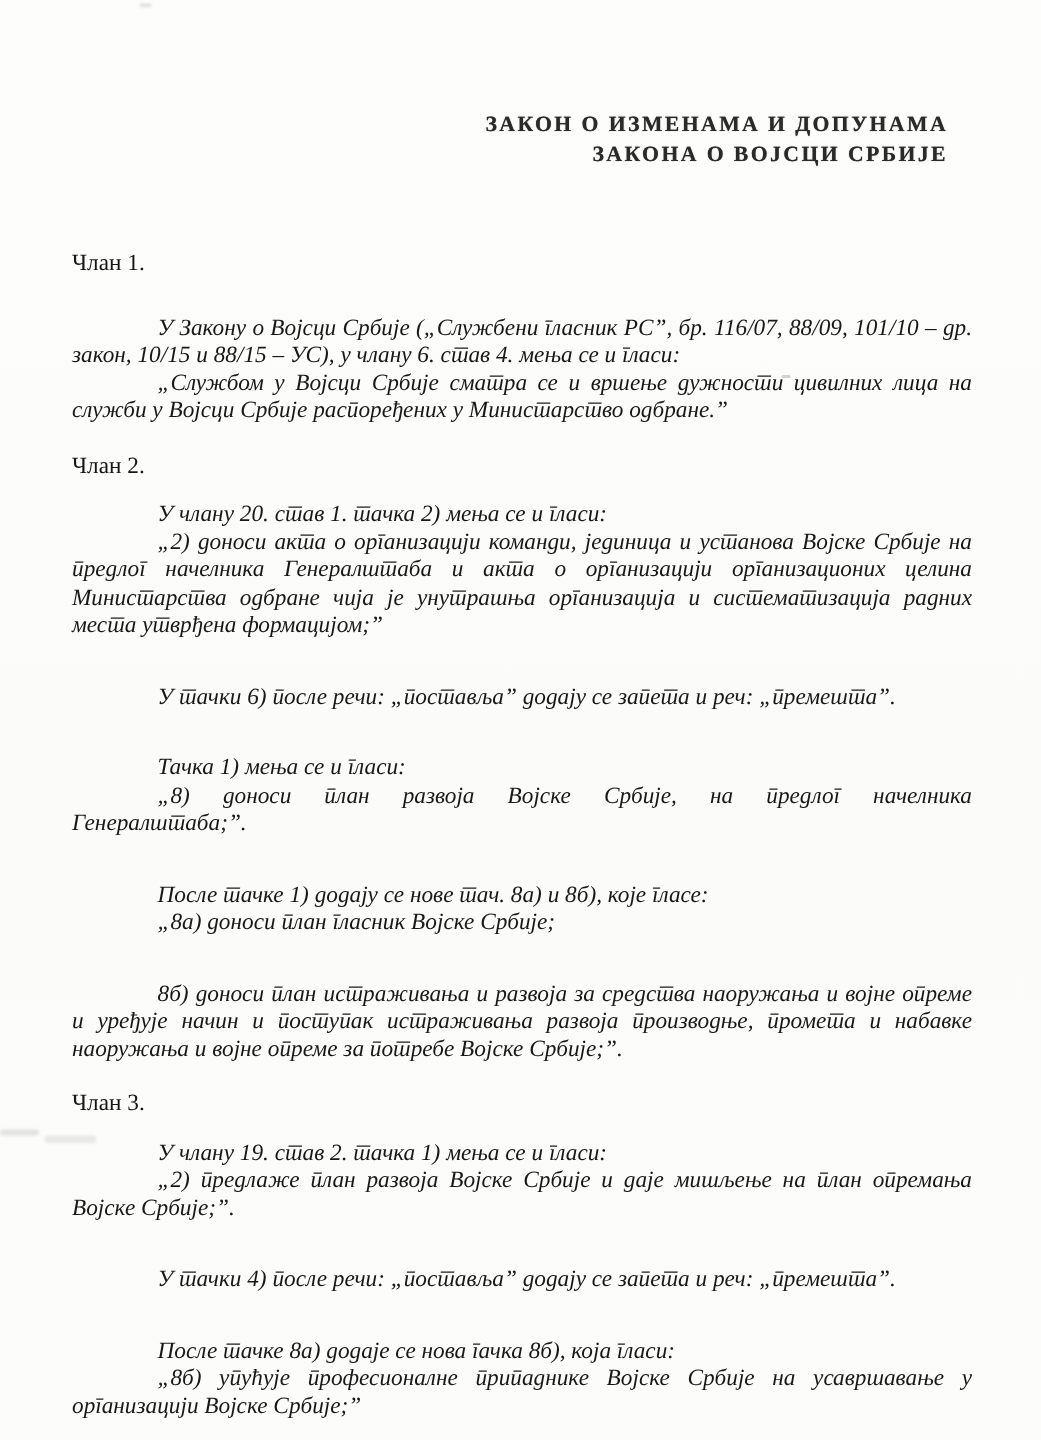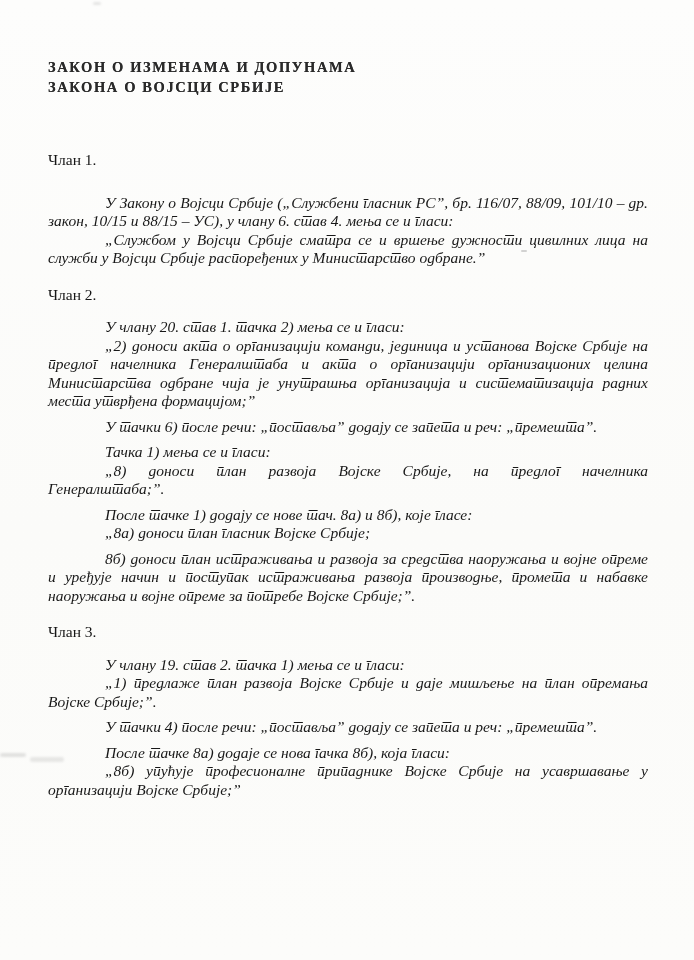--- a/index.html
+++ b/index.html
@@ -14,23 +14,23 @@
     margin: 0 auto;
     background: linear-gradient(180deg, #fdfdfc 0%, #fbfbf9 55%, #fcfcfa 100%);
     overflow: hidden;
     font-family: "Liberation Serif", "DejaVu Serif", serif;
     color: #1b1b1b;
   }
   .content {
     padding: 0 46px 0 48px;
   }
   .doc-title {
-    margin: 0;
+    margin: 16px;
     padding-top: 57px;
-    text-align: left;
+    text-align: right;
     font-size: 14.5px;
     font-weight: bold;
     line-height: 20px;
     letter-spacing: 1.6px;
     color: #2a2a2a;
     filter: blur(0.35px);
     text-shadow: 0 0 0.6px rgba(45,45,45,0.85);
   }
   .article-heading {
     margin: 18px 0 14px 0;
@@ -46,21 +46,21 @@
   p.body-par {
     margin: 0;
     font-size: 15.5px;
     line-height: 18.5px;
     text-align: justify;
     text-indent: 57px;
     color: #181818;
     font-style: italic;
   }
   p.gap {
-    margin-top: 7px;
+    margin-top: 29px;
   }
   p.spread {
     word-spacing: 6px;
   }
   
   .artifact {
     position: absolute;
     background: #9f9f9f;
     border-radius: 2px;
     pointer-events: none;
@@ -95,19 +95,19 @@
     <p class="body-par">„2) доноси акта о организацији команди, јединица и установа Војске Србије на предлог начелника Генералштаба и акта о организацији организационих целина Министарства одбране чија је унутрашња организација и систематизација радних места утврђена формацијом;”</p>
     <p class="body-par gap">У тачки 6) после речи: „поставља” додају се запета и реч: „премешта”.</p>
     <p class="body-par gap">Тачка 1) мења се и гласи:</p>
     <p class="body-par spread">„8) доноси план развоја Војске Србије, на предлог начелника Генералштаба;”.</p>
     <p class="body-par gap">После тачке 1) додају се нове тач. 8а) и 8б), које гласе:</p>
     <p class="body-par">„8а) доноси план гласник Војске Србије;</p>
     <p class="body-par gap">8б) доноси план истраживања и развоја за средства наоружања и војне опреме и уређује начин и поступак истраживања развоја производње, промета и набавке наоружања и војне опреме за потребе Војске Србије;”.</p>
 
     <h2 class="article-heading">Члан 3.</h2>
     <p class="body-par">У члану 19. став 2. тачка 1) мења се и гласи:</p>
-    <p class="body-par">„1) предлаже план развоја Војске Србије и даје мишљење на план опремања Војске Србије;”.</p>
+    <p class="body-par">„2) предлаже план развоја Војске Србије и даје мишљење на план опремања Војске Србије;”.</p>
     <p class="body-par gap">У тачки 4) после речи: „поставља” додају се запета и реч: „премешта”.</p>
     <p class="body-par gap">После тачке 8а) додаје се нова гачка 8б), која гласи:</p>
     <p class="body-par">„8б) упућује професионалне припаднике Војске Србије на усавршавање у организацији Војске Србије;”</p>
 
   </div>
 </div>
 
 </body></html>

